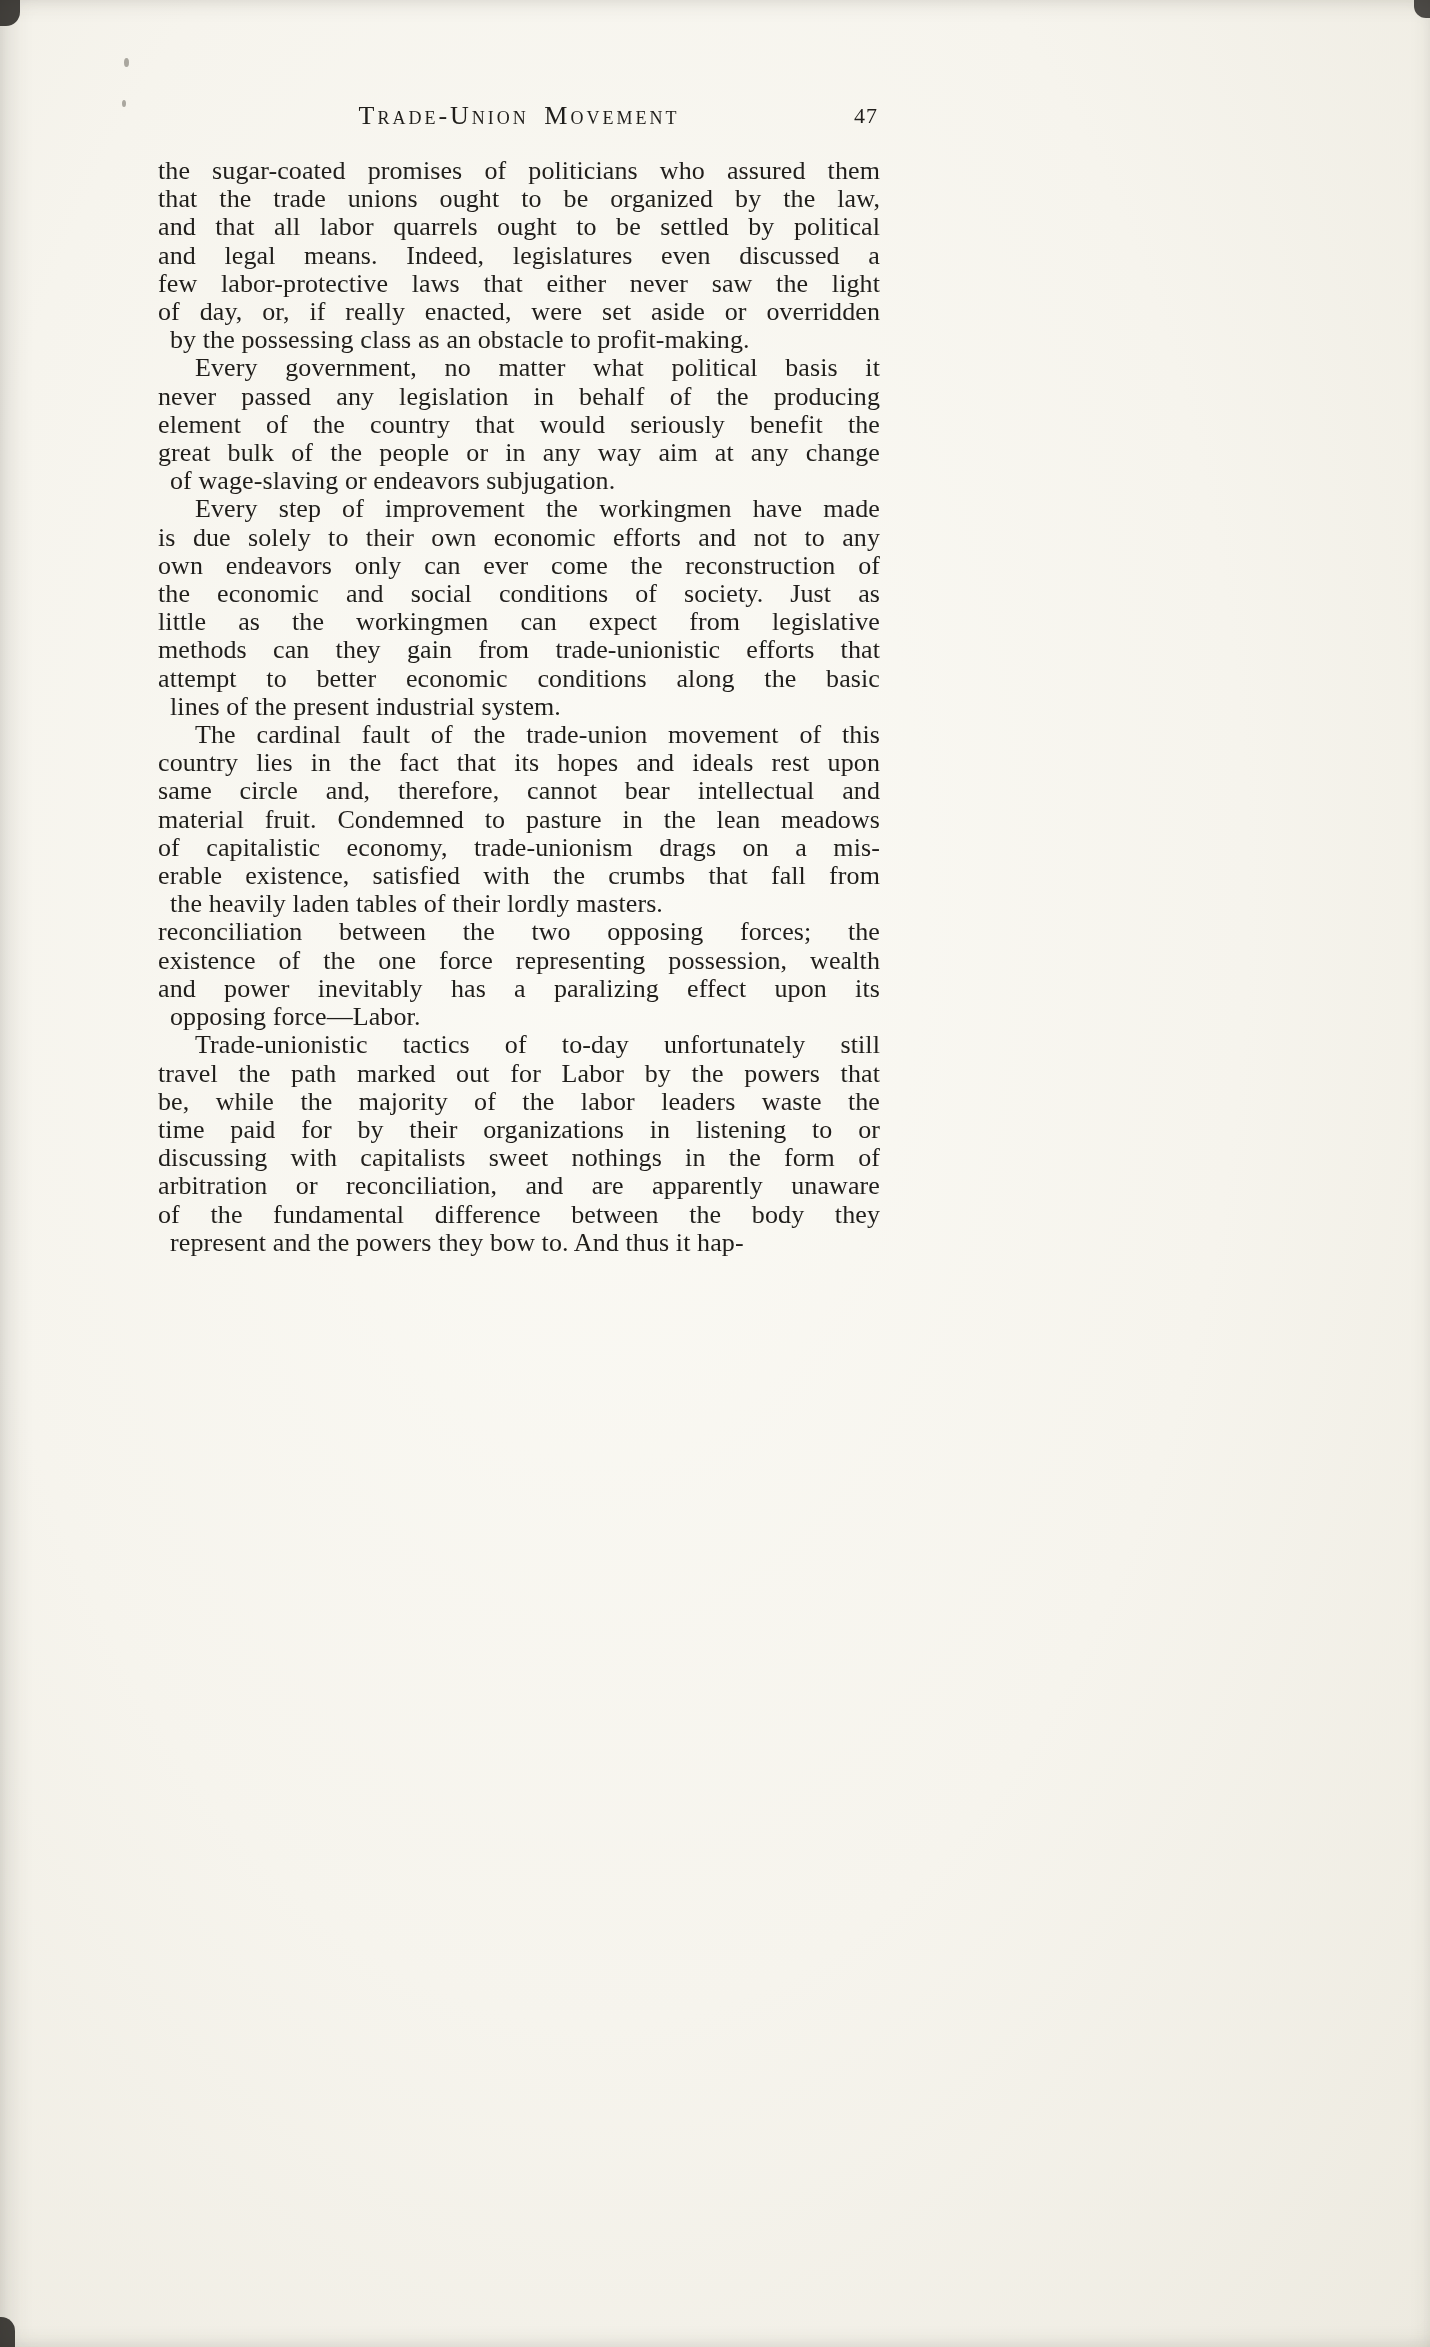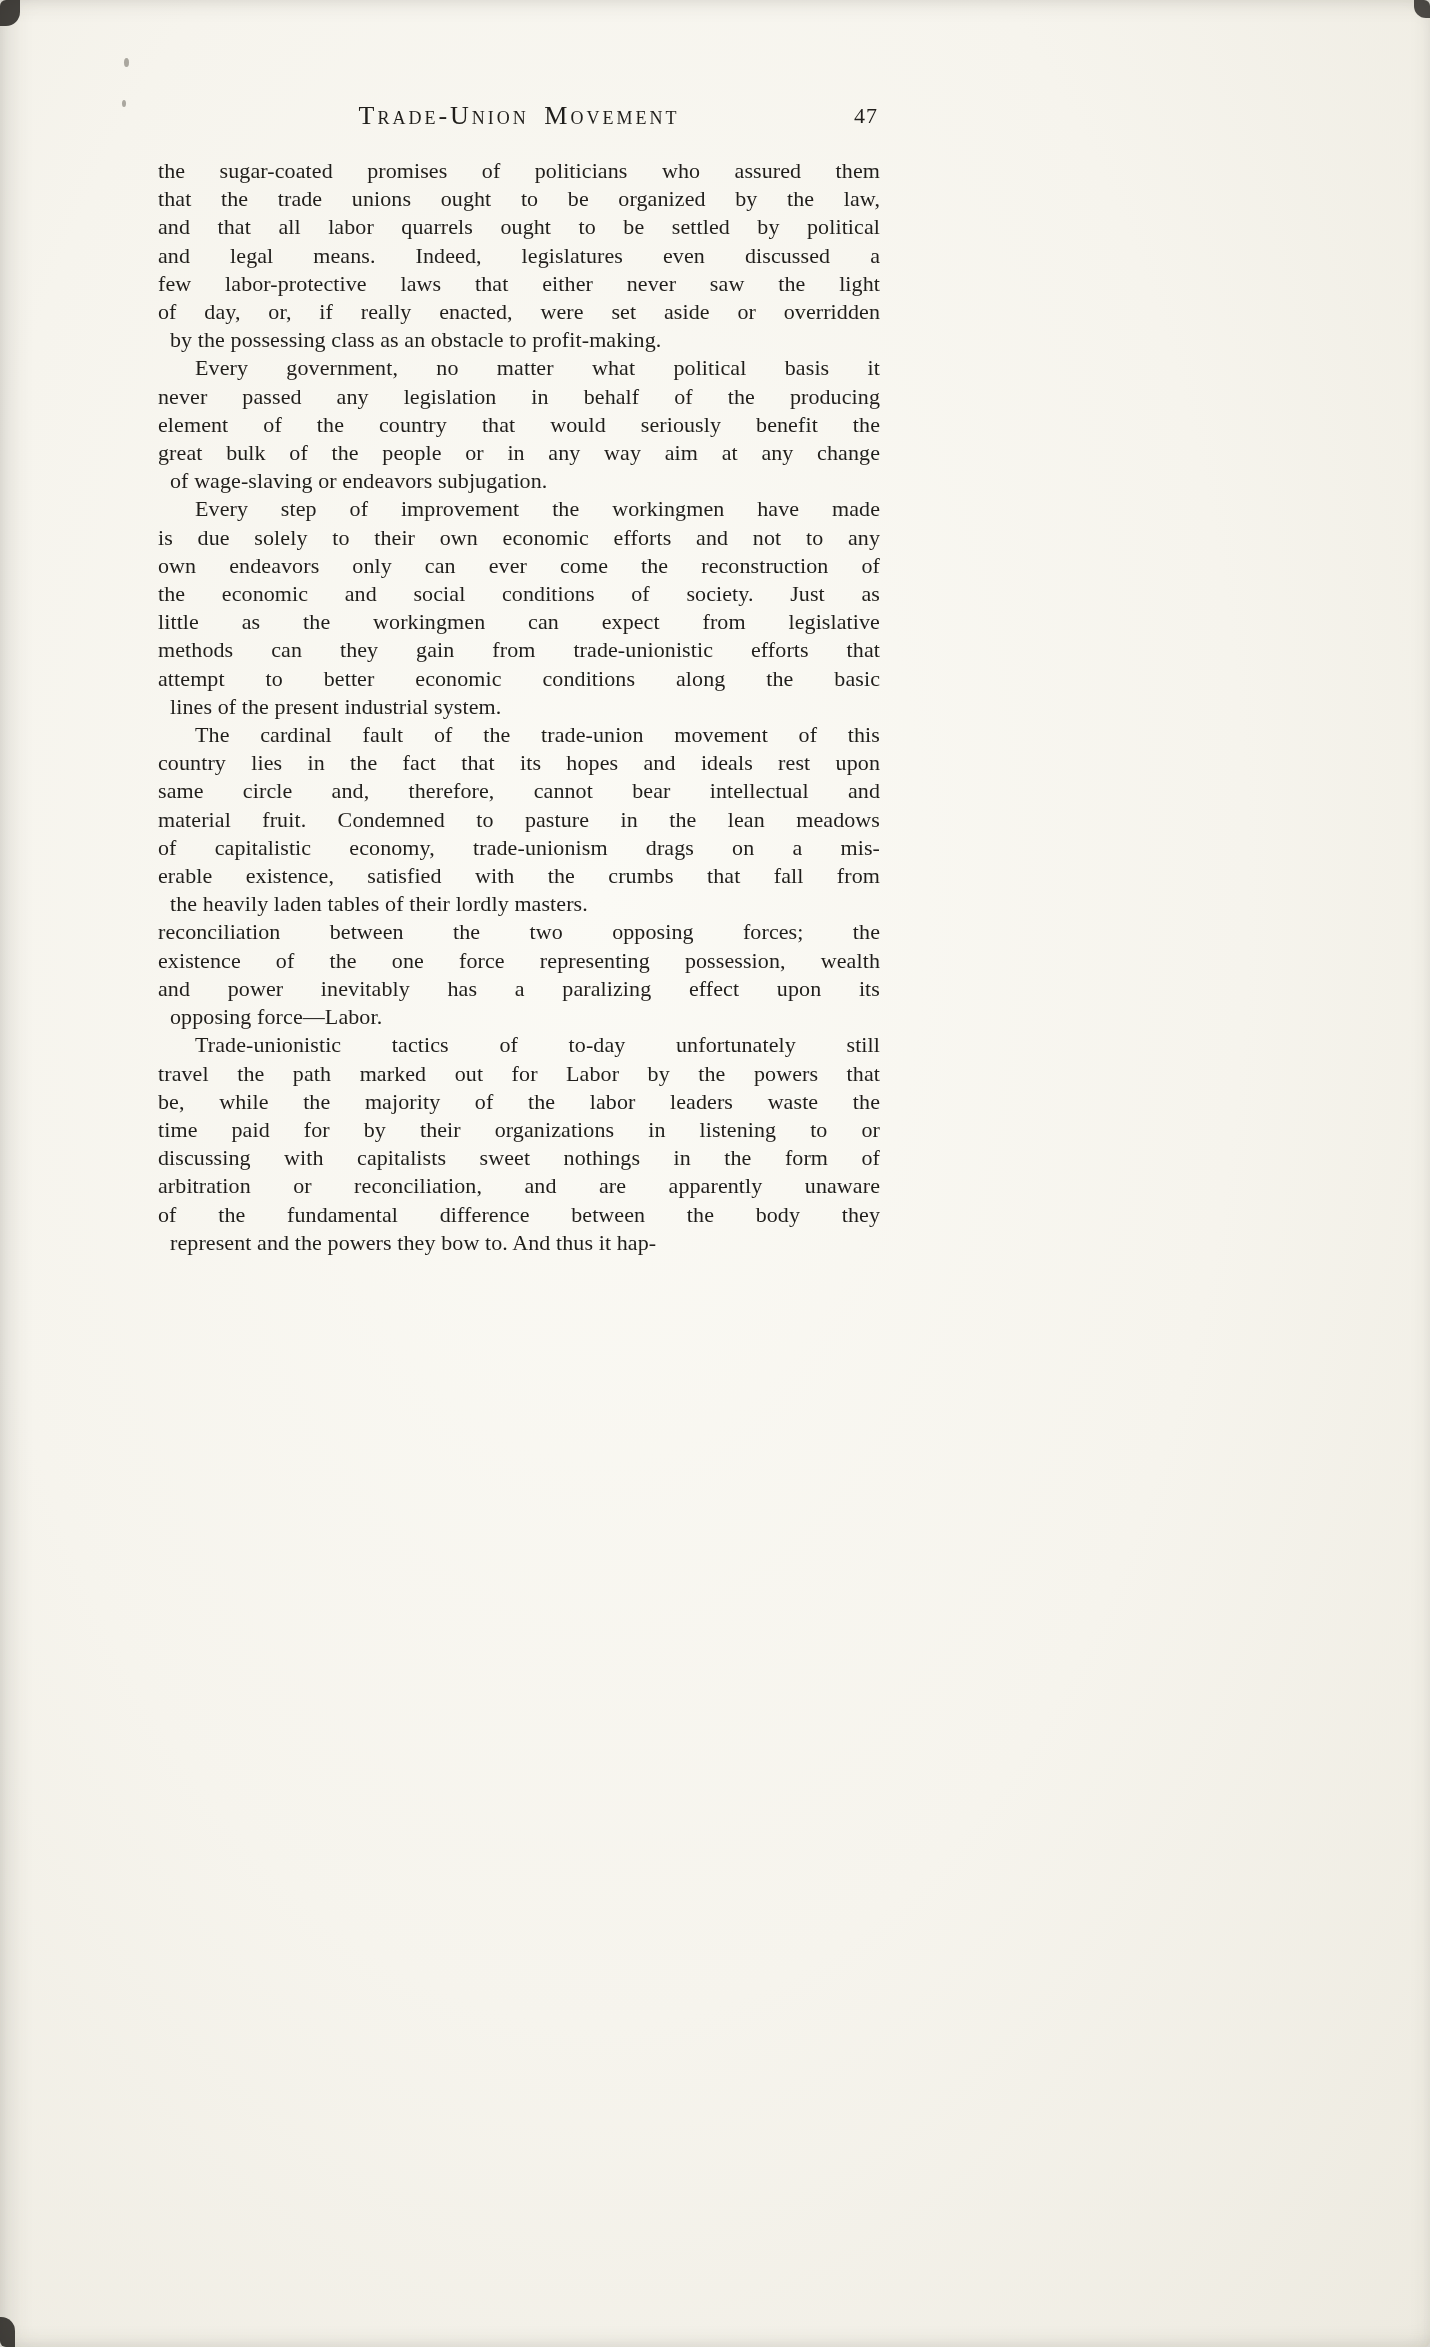--- a/index.html
+++ b/index.html
@@ -18,21 +18,20 @@
     margin:0 auto;
     overflow:hidden;
     background:
       radial-gradient(ellipse at 42% 38%, #fbfaf5 0%, #f6f4ed 55%, #edeae0 100%);
     box-shadow:
       inset 20px 0 30px -18px rgba(60,55,45,.22),
       inset -14px 0 26px -18px rgba(60,55,45,.12),
       inset 0 16px 26px -18px rgba(60,55,45,.16),
       inset 0 -16px 26px -18px rgba(60,55,45,.14);
     color:var(--ink);
-    border-radius:6px;
   }
   
   .artifact{position:absolute;background:#24221f;}
   .art-tl{top:0;left:0;width:20px;height:26px;border-radius:0 0 14px 0;opacity:.85;}
   .art-tr{top:0;right:0;width:16px;height:18px;border-radius:0 0 0 12px;opacity:.8;}
   .art-bl{bottom:0;left:0;width:15px;height:30px;border-radius:0 14px 0 0;opacity:.85;}
   .speck{position:absolute;background:#6b675e;border-radius:50%;opacity:.55;}
   .speck-1{top:58px;left:124px;width:5px;height:9px;}
   .speck-2{top:100px;left:122px;width:4px;height:7px;}
 
@@ -57,21 +56,21 @@
     font-size:22px;
     line-height:36px;
     letter-spacing:1px;
     color:var(--ink);
   }
 
   
   .text-block{
     position:absolute;
     top:157px;left:158px;width:722px;
-    font-size:22px;
+    font-size:26px;
     line-height:28.2px;
     letter-spacing:.1px;
   }
   .paragraph{margin:0;padding:0;}
   .line{
     text-align:justify;
     text-align-last:justify;
     white-space:normal;
   }
   .line.last{text-align-last:left;margin-left:12px;}

